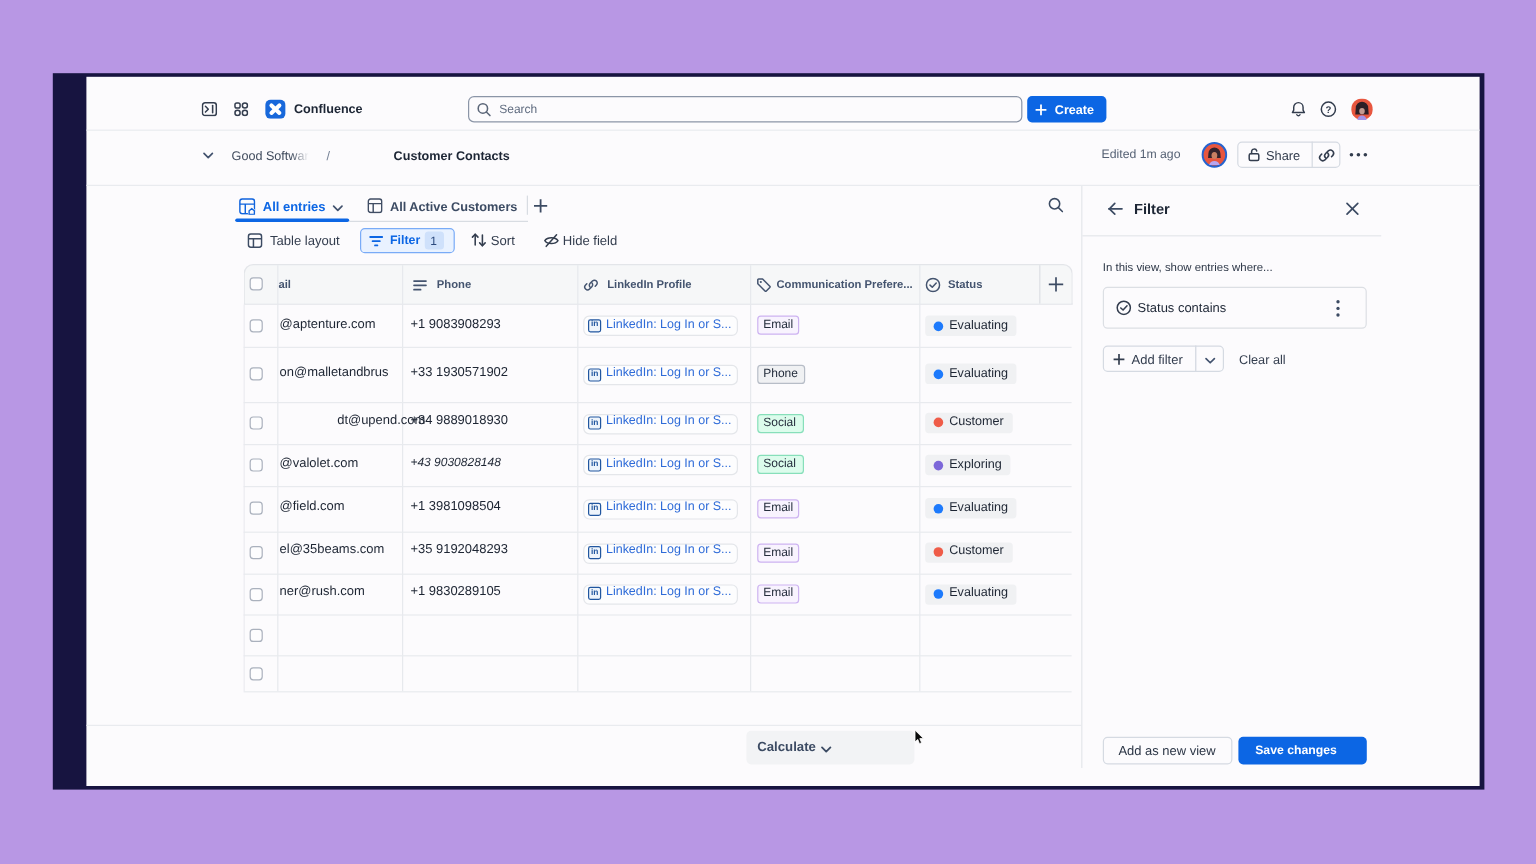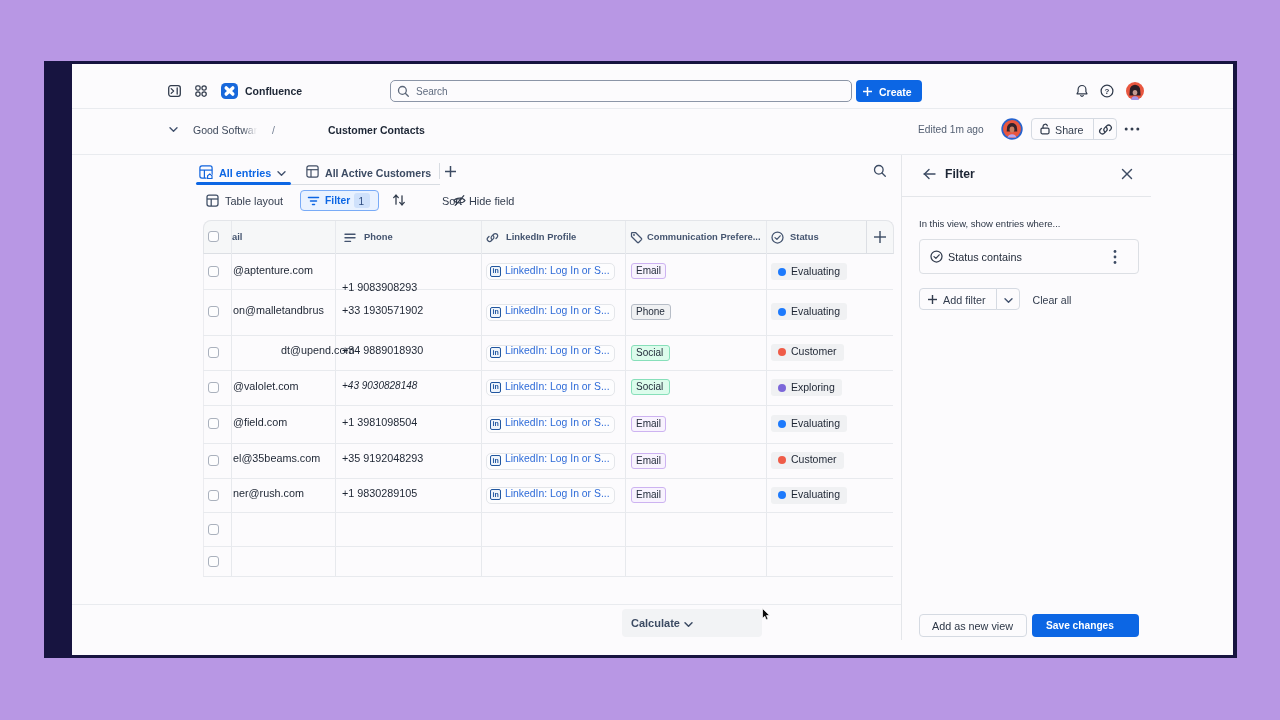--- a/index.html
+++ b/index.html
@@ -166,21 +166,21 @@
   <div class="txt" style="left:325px; top:195px; font-size:10.3px; font-weight:700; color:#0c66e4;">Filter</div>
   <div class="abs" style="left:354px; top:193px; width:16px; height:15px; background:#cfe1fb; border-radius:3px;"></div>
   <div class="txt" style="left:358.5px; top:196px; font-size:10px; color:#2c4a7e;">1</div>
 
   <svg class="abs" style="left:392px; top:193px;" width="14" height="14" viewBox="0 0 14 14">
     <line x1="4" y1="2.2" x2="4" y2="11.2" stroke="#333d4e" stroke-width="1.3" stroke-linecap="round"></line>
     <polyline points="1.7,4.6 4,2.2 6.3,4.6" fill="none" stroke="#333d4e" stroke-width="1.3" stroke-linecap="round" stroke-linejoin="round"></polyline>
     <line x1="10" y1="2.8" x2="10" y2="11.8" stroke="#333d4e" stroke-width="1.3" stroke-linecap="round"></line>
     <polyline points="7.7,9.4 10,11.8 12.3,9.4" fill="none" stroke="#333d4e" stroke-width="1.3" stroke-linecap="round" stroke-linejoin="round"></polyline>
   </svg>
-  <div class="txt" style="left:409px; top:195px; font-size:10.9px; color:#333d4e;margin-left:33px;">Sort</div>
+  <div class="txt" style="left:409px; top:195px; font-size:10.9px; color:#333d4e;">Sort</div>
 
   <svg class="abs" style="left:452px; top:194px;" width="15" height="13" viewBox="0 0 15 13">
     <path d="M2 6.5 C4.2 3.2 10.8 3.2 13 6.5 C10.8 9.8 4.2 9.8 2 6.5 Z" fill="none" stroke="#333d4e" stroke-width="1.25" stroke-linejoin="round"></path>
     <line x1="3.2" y1="11.3" x2="11.8" y2="1.7" stroke="#333d4e" stroke-width="1.25" stroke-linecap="round"></line>
   </svg>
   <div class="txt" style="left:469px; top:195px; font-size:10.9px; color:#333d4e;">Hide field</div>
 </div>
 
 <div id="table">
 <div class="abs" style="left:203px; top:220px; width:691px; height:34px; background:#f6f7f8; border:1px solid #e3e5e9; border-radius:8px 8px 0 0; border-bottom:1px solid #dcdfe4;"></div>
@@ -214,21 +214,21 @@
 </svg>
 <div class="vline" style="left:231px; top:221px; height:355px;"></div>
 <div class="vline" style="left:335px; top:221px; height:355px;"></div>
 <div class="vline" style="left:481px; top:221px; height:355px;"></div>
 <div class="vline" style="left:625px; top:221px; height:355px;"></div>
 <div class="vline" style="left:766px; top:221px; height:355px;"></div>
 <div class="vline" style="left:203px; top:254px; height:322px; background:#ececf0;"></div>
 <div class="hline" style="left:203px; top:289px; width:690px; background:#e8eaee;"></div>
 <div class="abs" style="left:208px; top:266px; width:11px; height:11px; border:1.3px solid #aab1bd; border-radius:3px; background:#fdfdfe;"></div>
 <div class="txt" style="left:233px; top:264px; font-size:10.8px; color:#1d2533;">@aptenture.com</div>
-<div class="txt" style="left:342px; top:281px; font-size:10.8px; color:#1d2533;">+1 9083908293</div>
+<div class="txt" style="left:342px; top:264px; font-size:10.8px; color:#1d2533;">+1 9083908293</div>
 <div class="abs" style="left:486px; top:262.5px; width:129px; height:17px; border:1px solid #e4e6ea; border-radius:5px; background:#fdfdfe;"></div>
 <div class="abs" style="left:490px; top:266.0px; width:11px; height:11px; background:#eef4fb; border:1.6px solid #21569f; border-radius:2px;"></div>
 <div class="txt" style="left:492.5px; top:267.0px; font-size:7px; font-weight:700; color:#21569f;">in</div>
 <div class="txt" style="left:505px; top:265.0px; font-size:10.4px; color:#2e6bd8;">LinkedIn: Log In or S...</div>
 <div class="abs" style="left:631px; top:263.0px; width:35px; height:16px; background:#f8f3fe; border:1px solid #cdb3f1; border-radius:3px;"></div>
 <div class="txt" style="left:636px; top:264.5px; font-size:10px; color:#252e3d;">Email</div>
 <div class="abs" style="left:771px; top:263.0px; width:76px; height:17px; background:#f0f1f3; border-radius:3px;"></div>
 <div class="abs" style="left:778px; top:268px; width:8px; height:8px; background:#1d7afc; border-radius:50%;"></div>
 <div class="txt" style="left:791px; top:265.0px; font-size:10.5px; color:#1d2533;">Evaluating</div>
 <div class="hline" style="left:203px; top:335px; width:690px; background:#e8eaee;"></div>

